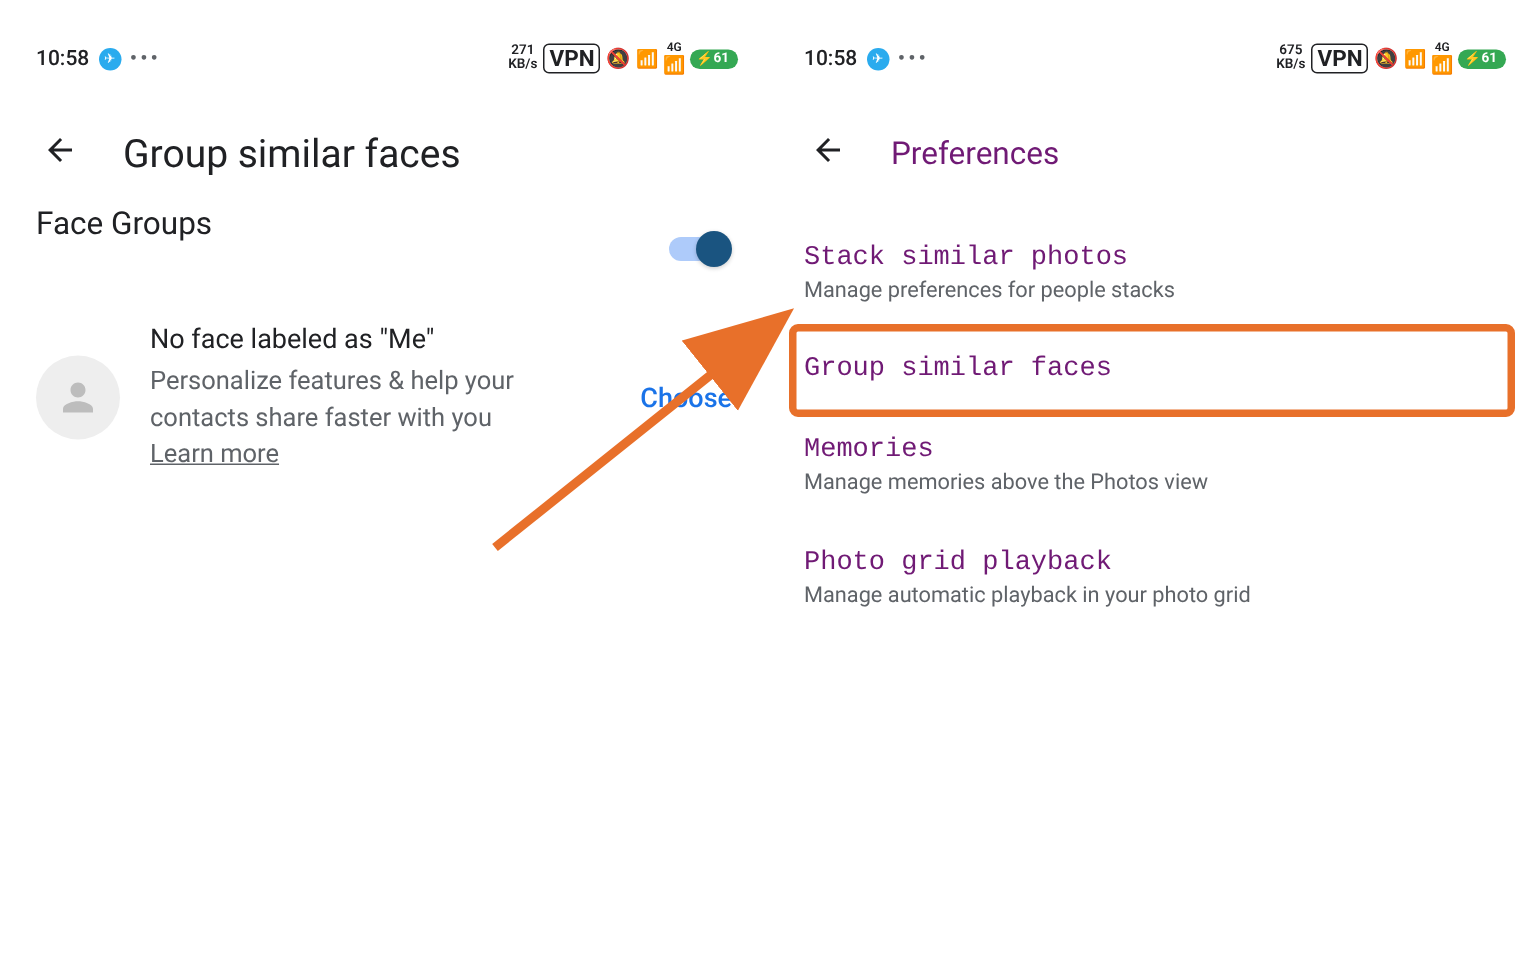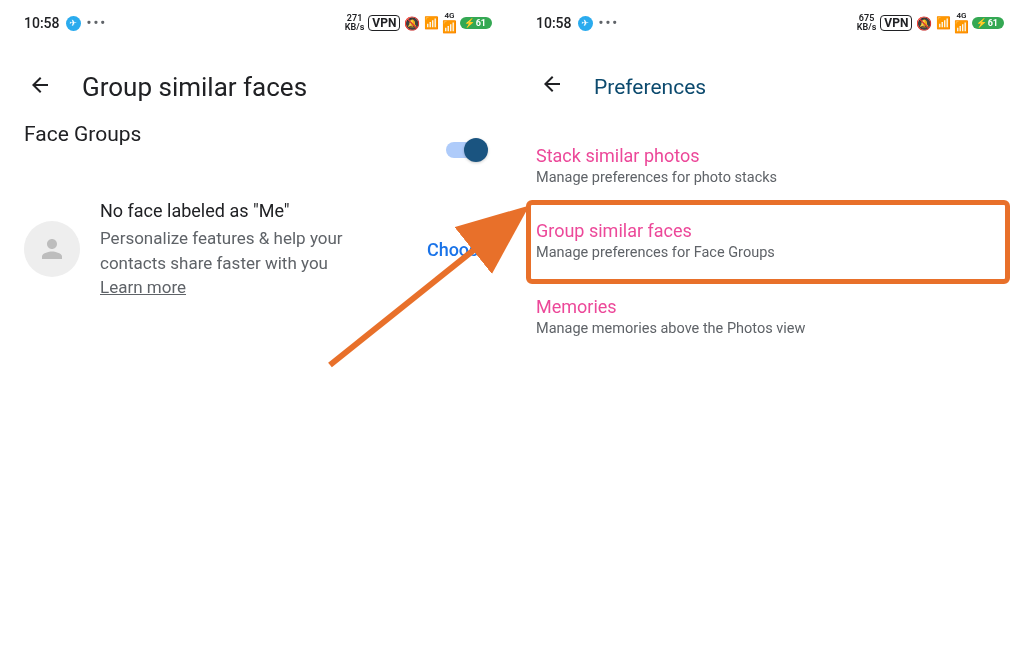--- a/index.html
+++ b/index.html
@@ -17,46 +17,47 @@
       position: relative;
       padding: 0;
     }
     .status-bar {
       display: flex;
       justify-content: space-between;
       padding: 12px 20px 8px 24px;
       font-size: 14px;
       font-weight: 500;
       color: #202124;
+      margin-top: 16px;
     }
     .status-left { display: flex; align-items: center; gap: 6px; }
     .status-right { display: flex; align-items: center; gap: 4px; font-size: 11px; }
     .telegram-badge {
       width: 15px; height: 15px; background:#2AABEE; border-radius:50%;
       display:inline-flex; align-items:center; justify-content:center;
       color:#fff; font-size:9px;
     }
     .dots { letter-spacing: 2px; color:#5f6368; font-size: 14px; }
     .kbs { font-size: 9px; line-height:1; font-weight:600; text-align:center; }
-    .vpn-badge { border:1.5px solid #202124; border-radius:4px; padding:0 3px; font-size:12px; font-weight:700; }
+    .vpn-badge { border:1.5px solid #202124; border-radius:4px; padding:0 3px; font-size:15px; font-weight:700; }
     .bell-muted { font-size: 13px; }
     .signal { font-size: 12px; letter-spacing:-1px; }
     .net-label { font-size: 8px; font-weight:600; line-height:1; }
     .battery-pill {
       display:inline-flex; align-items:center; background:#34a853;
       border-radius:10px; padding:1px 6px 1px 4px; color:#fff; font-size:9px; font-weight:700;
     }
 
     .app-header {
       display:flex; align-items:center; gap: 30px;
       padding: 30px 24px 20px 28px;
     }
     .back-arrow { font-size: 22px; color:#202124; }
     .app-title { font-size: 26px; font-weight: 400; color:#202124; }
-    .app-title-small { font-size: 21px; font-weight: 400; color:#0c4a6e; }
+    .app-title-small { font-size: 21px; font-weight: 400; color:#701a75; }
 
     
     .section { padding: 0 24px; }
     .face-groups-row { display:flex; align-items:flex-start; justify-content:center; gap:12px; }
     .face-groups-text { flex:1; }
     .section-title { font-size: 21px; color:#202124; margin-bottom:4px; }
     .section-desc { font-size: 17px; color:#5f6368; line-height:1.45; }
     .learn-link { color:#5f6368; text-decoration: underline; }
 
     .toggle {
@@ -72,21 +73,21 @@
       flex-shrink:0;
     }
     .avatar-svg { fill:#bdbdbd; width:30px; height:30px; }
     .me-text { flex:1; font-size:17px; color:#5f6368; line-height:1.45; }
     .me-text .title-line { color:#202124; font-size:18px; margin-bottom:2px; }
     .choose-link { color:#1a73e8; font-size:18px; font-weight:500; }
 
     
     .prefs-list { padding: 0 24px; }
     .pref-item { padding: 16px 0; position:relative; }
-    .pref-title { font-size: 18px; color:#ec4899; margin-bottom:2px; }
+    .pref-title { font-size: 18px; color:#701a75; margin-bottom:2px;font-family:Liberation Mono, monospace; }
     .pref-desc { font-size: 14.5px; color:#5f6368; line-height:1.4; }
     .pref-desc .learn { text-decoration:underline; }
     .highlight-box {
       position:absolute; top:-4px; left:-10px; right:-10px; bottom:-4px;
       border:5px solid #e8702a; border-radius:6px; pointer-events:none;
     }
     .chevron-right { position:absolute; right:-4px; top:50%; transform:translateY(-50%); color:#5f6368; font-size:20px; }
 
     
     .annotation-arrow {
@@ -189,30 +190,33 @@
       <svg width="24" height="24" viewBox="0 0 24 24">
           <path d="M20 11H7.83l5.59-5.59L12 4l-8 8 8 8 1.41-1.41L7.83 13H20v-2z" fill="#202124"></path>
         </svg>
     </span>
     <span class="app-title-small">Preferences</span>
   </div>
 
   <div class="prefs-list">
     <div class="pref-item">
       <div class="pref-title">Stack similar photos</div>
-      <div class="pref-desc">Manage preferences for photo stacks</div>
+      <div class="pref-desc">Manage preferences for people stacks</div>
     </div>
     <div class="pref-item">
       <div class="highlight-box"></div>
       <div class="pref-title">Group similar faces</div>
-      <div class="pref-desc">Manage preferences for Face Groups</div>
     </div>
     <div class="pref-item">
       <div class="pref-title">Memories</div>
       <div class="pref-desc">Manage memories above the Photos view</div>
+    </div>
+    <div class="pref-item">
+      <div class="pref-title">Photo grid playback</div>
+      <div class="pref-desc">Manage automatic playback in your photo grid</div>
     </div>
     <div class="pref-item">
     </div>
   </div>
 </div>
 
 <svg class="annotation-arrow" viewBox="0 0 240 180">
   <defs>
     <marker id="ah" markerWidth="14" markerHeight="14" refX="10" refY="5" orient="auto">
       <path d="M0,0 L12,5 L0,10 z" fill="#e8702a"></path>

